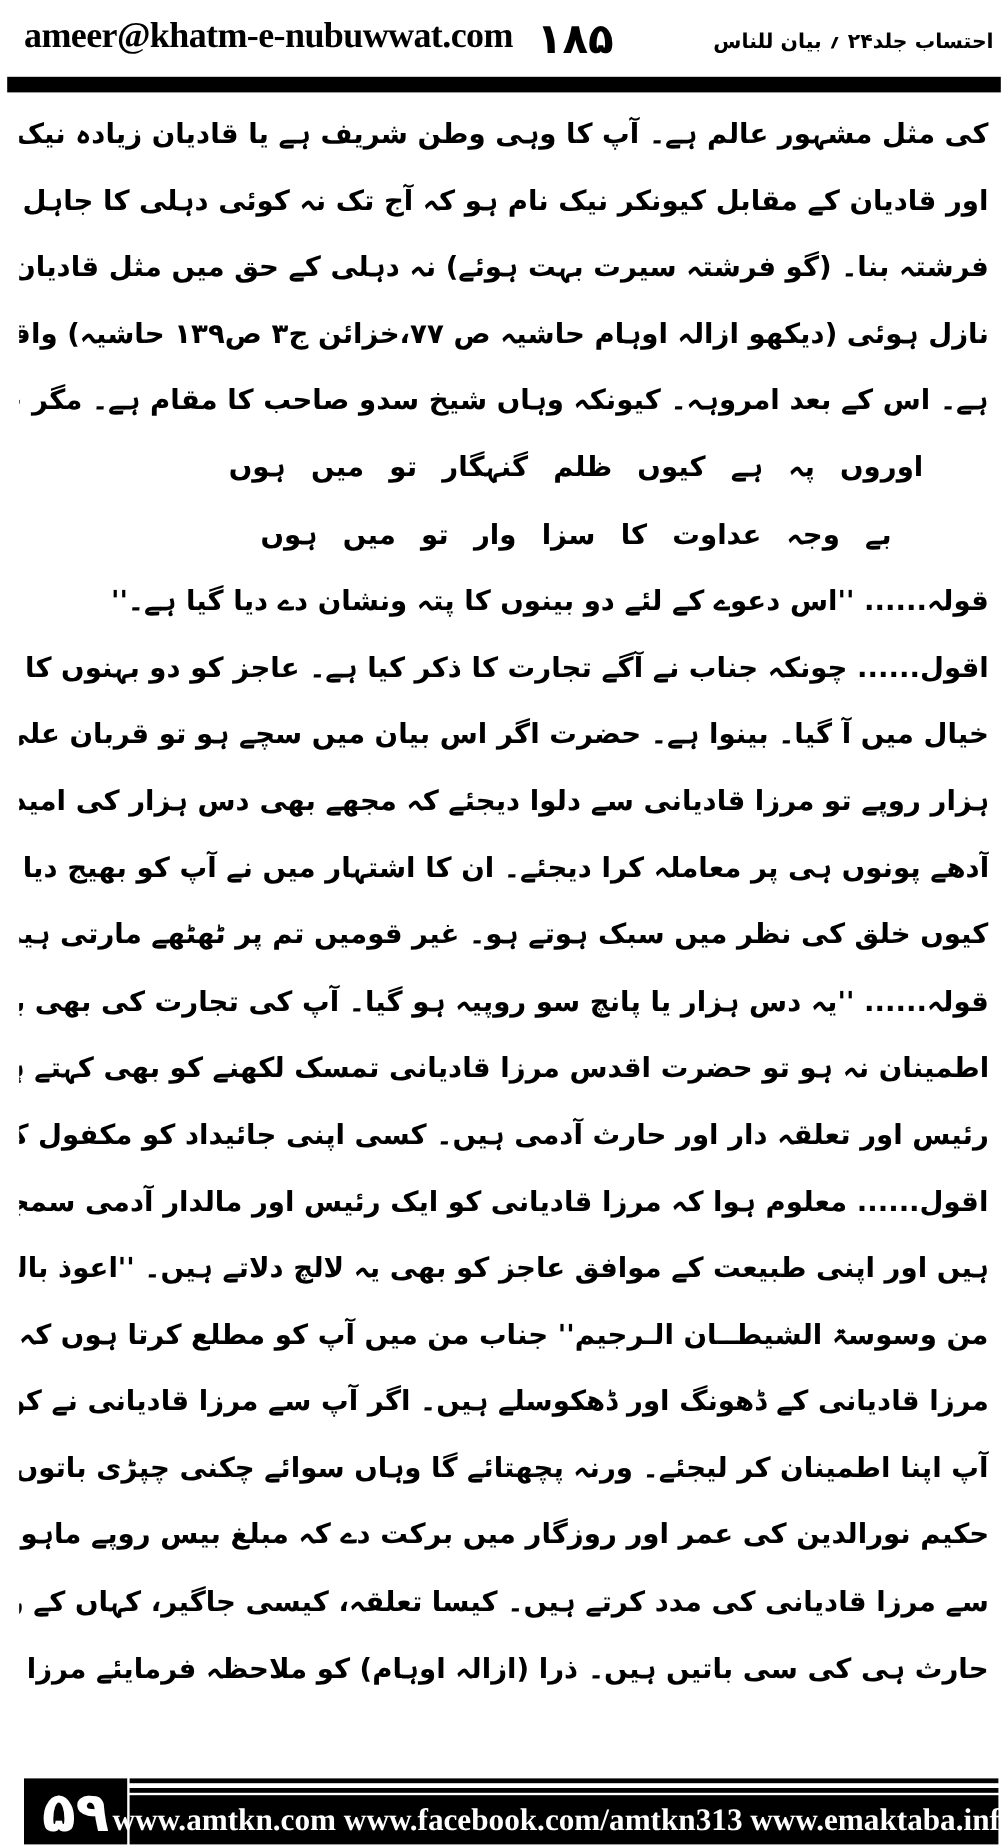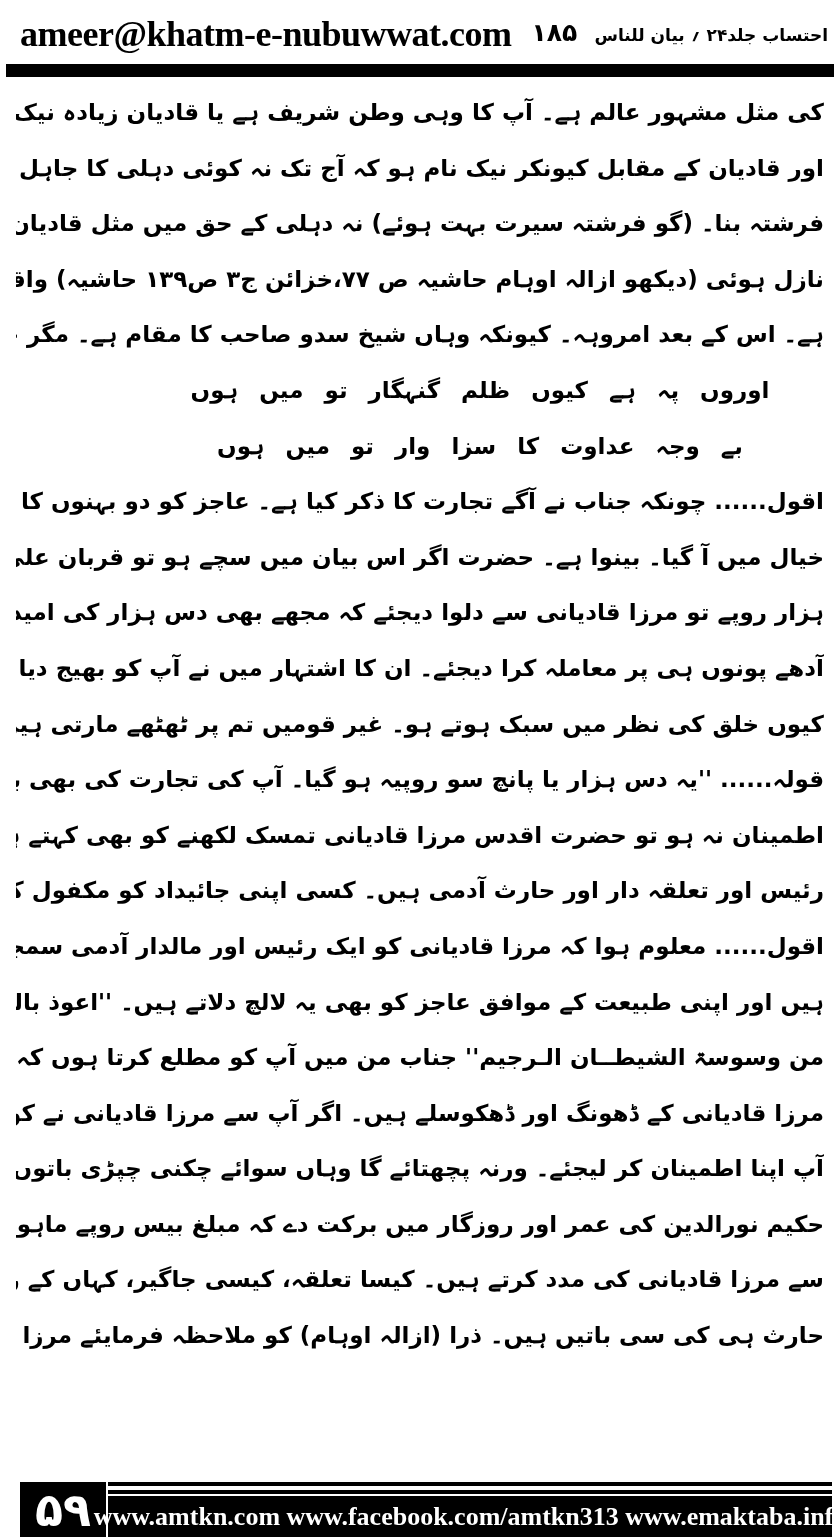--- a/index.html
+++ b/index.html
@@ -10,26 +10,26 @@
   }
   .page { position:relative; width:840px; height:1540px; background:#fff; }
 
   
   .header {
     display:flex; align-items:flex-start;
     padding:13px 12px 0 20px; height:62px;
   }
   .email {
     font-family:"Liberation Serif", serif;
-    font-weight:bold; font-size:36px; letter-spacing:-0.5px;
+    font-weight:bold; font-size:30px; letter-spacing:-0.5px;
     white-space:nowrap;
   }
   .pagenum-top {
     font-family:"DejaVu Sans", sans-serif;
-    font-weight:bold; font-size:25px; line-height:40px;
+    font-weight:bold; font-size:35px; line-height:40px;
     margin-left:20px; direction:rtl;
   }
   .title-ur {
     margin-left:auto; direction:rtl; text-align:right;
     font-weight:bold; font-size:17px; line-height:44px;
     white-space:nowrap;
   }
   .rule { height:13px; background:#000; margin:2px 6px 0 6px; }
 
   
@@ -84,20 +84,21 @@
   <div class="rule"></div>
 
   <div class="body-text">
     <div class="line">کی مثل مشہور عالم ہے۔ آپ کا وہی وطن شریف ہے یا قادیان زیادہ نیک نام ہے۔ دہلی امروہے</div>
     <div class="line">اور قادیان کے مقابل کیونکر نیک نام ہو کہ آج تک نہ کوئی دہلی کا جاہل نبی بنا، نہ کوئی عالم اس کا</div>
     <div class="line">فرشتہ بنا۔ (گو فرشتہ سیرت بہت ہوئے) نہ دہلی کے حق میں مثل قادیان کوئی آیت قرآن مجید میں</div>
     <div class="line">نازل ہوئی (دیکھو ازالہ اوہام حاشیہ ص ۷۷،خزائن ج۳ ص۱۳۹ حاشیہ) واقع میں نیک نام تو اوّل قادیان</div>
     <div class="line">ہے۔ اس کے بعد امروہہ۔ کیونکہ وہاں شیخ سدو صاحب کا مقام ہے۔ مگر جناب من سزا اور عتاب تو</div>
     <div class="line verse">اوروں پہ ہے کیوں ظلم گنہگار تو میں ہوں</div>
     <div class="line verse">بے وجہ عداوت کا سزا وار تو میں ہوں</div>
+    <div class="line">قولہ...... ''اس دعوے کے لئے دو بینوں کا پتہ ونشان دے دیا گیا ہے۔''</div>
     <div class="line">اقول...... چونکہ جناب نے آگے تجارت کا ذکر کیا ہے۔ عاجز کو دو بہنوں کا شبہ ہوا خیر ہوئی کہ فوراً</div>
     <div class="line">خیال میں آ گیا۔ بینوا ہے۔ حضرت اگر اس بیان میں سچے ہو تو قربان علی صاحب لکھنوی کے ایک</div>
     <div class="line">ہزار روپے تو مرزا قادیانی سے دلوا دیجئے کہ مجھے بھی دس ہزار کی امید ہو۔ اگر پوری نہ دلوا سکو</div>
     <div class="line">آدھے پونوں ہی پر معاملہ کرا دیجئے۔ ان کا اشتہار میں نے آپ کو بھیج دیا ہے۔ ورنہ اس بیجا تعلّی سے</div>
     <div class="line">کیوں خلق کی نظر میں سبک ہوتے ہو۔ غیر قومیں تم پر ٹھٹھے مارتی ہیں اور تمہیں شرم نہیں آتی۔</div>
     <div class="line">قولہ...... ''یہ دس ہزار یا پانچ سو روپیہ ہو گیا۔ آپ کی تجارت کی بھی بڑی ترقی ہو جائے گی اور اگر</div>
     <div class="line">اطمینان نہ ہو تو حضرت اقدس مرزا قادیانی تمسک لکھنے کو بھی کہتے ہیں۔ تمسک لکھوا لیجئے وہ ایک</div>
     <div class="line">رئیس اور تعلقہ دار اور حارث آدمی ہیں۔ کسی اپنی جائیداد کو مکفول کر دیں گے۔''</div>
     <div class="line">اقول...... معلوم ہوا کہ مرزا قادیانی کو ایک رئیس اور مالدار آدمی سمجھ کر آپ ان پر ایمان لائے</div>
     <div class="line">ہیں اور اپنی طبیعت کے موافق عاجز کو بھی یہ لالچ دلاتے ہیں۔ ''اعوذ باللہ السمیع العلیم</div>

